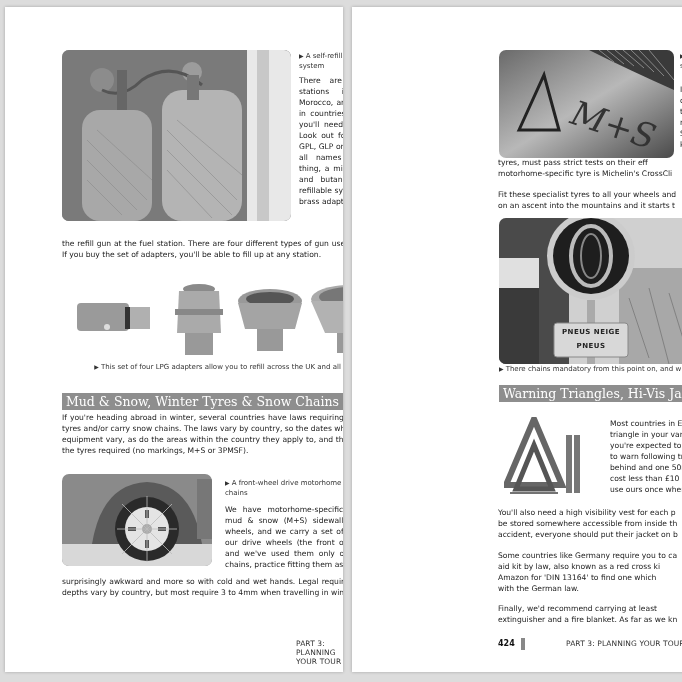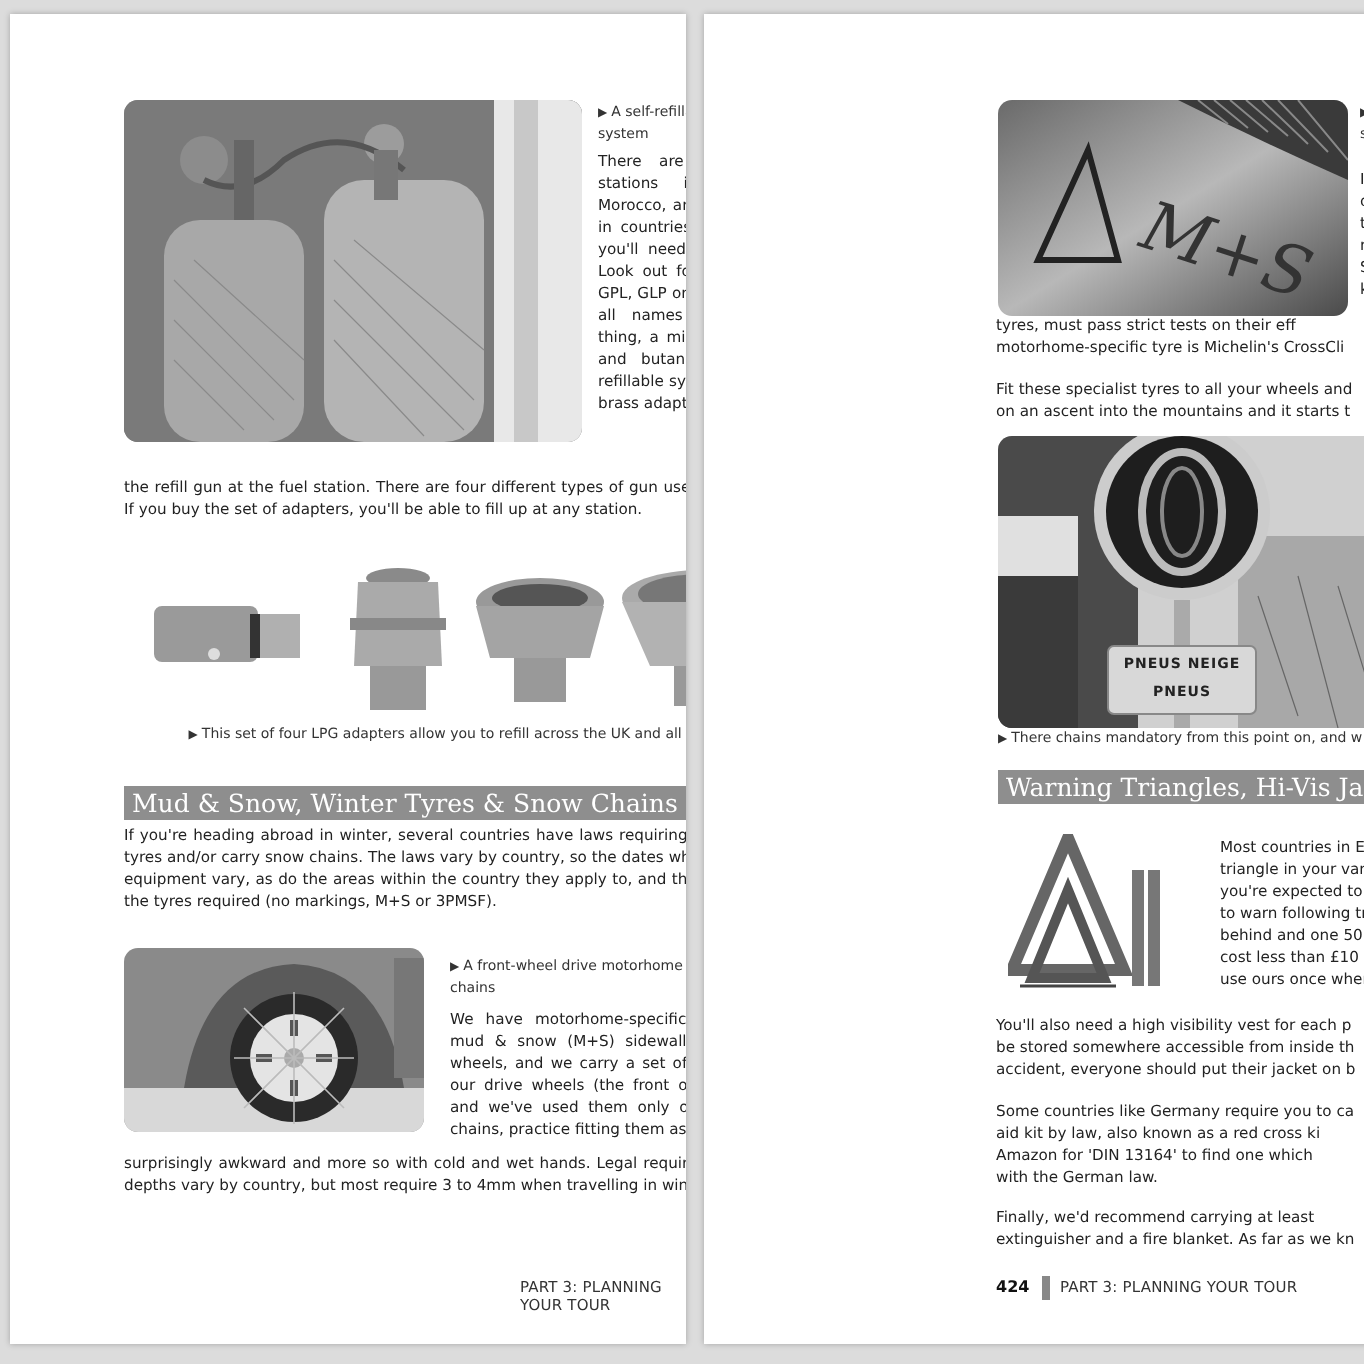--- a/index.html
+++ b/index.html
@@ -7,21 +7,21 @@
   .page{position:absolute;top:7px;background:#fff;box-shadow:0 0 3px rgba(0,0,0,0.25);overflow:hidden;}
   .page.left{left:5px;width:338px;height:665px;}
   .page.right{left:352px;width:340px;height:665px;}
   .abs{position:absolute;}
   .photo{position:absolute;border-radius:7px;overflow:hidden;}
   .caption{position:absolute;font-size:7px;line-height:10px;color:#333;}
   .caption .tri{font-size:6px;margin-right:2px;}
   .body{position:absolute;font-size:7.6px;line-height:11px;color:#222;text-align:justify;}
   .body p{margin:0;}
   .heading{position:absolute;height:17px;background:#8e8e8e;color:#fff;font-family:"DejaVu Serif",serif;font-size:12.5px;line-height:17px;padding-left:4px;white-space:nowrap;overflow:hidden;}
-  .footer-text{position:absolute;font-size:7.5px;color:#333;letter-spacing:0.1px;}
+  .footer-text{position:absolute;font-size:7.5px;color:#333;letter-spacing:0.1px;margin-left:36px;}
   .footer-bar{position:absolute;width:4px;height:12px;background:#888;}
   .pagenum{position:absolute;font-size:8px;font-weight:bold;color:#111;}
 </style>
 </head>
 <body>
 
 <div class="page left">
 
   <div class="photo" style="left:57px;top:43px;width:229px;height:171px;background:linear-gradient(135deg,#9a9a9a 0%,#6a6a6a 40%,#b8b8b8 70%,#ddd 100%);">
     <svg width="229" height="171" viewBox="0 0 229 171">

